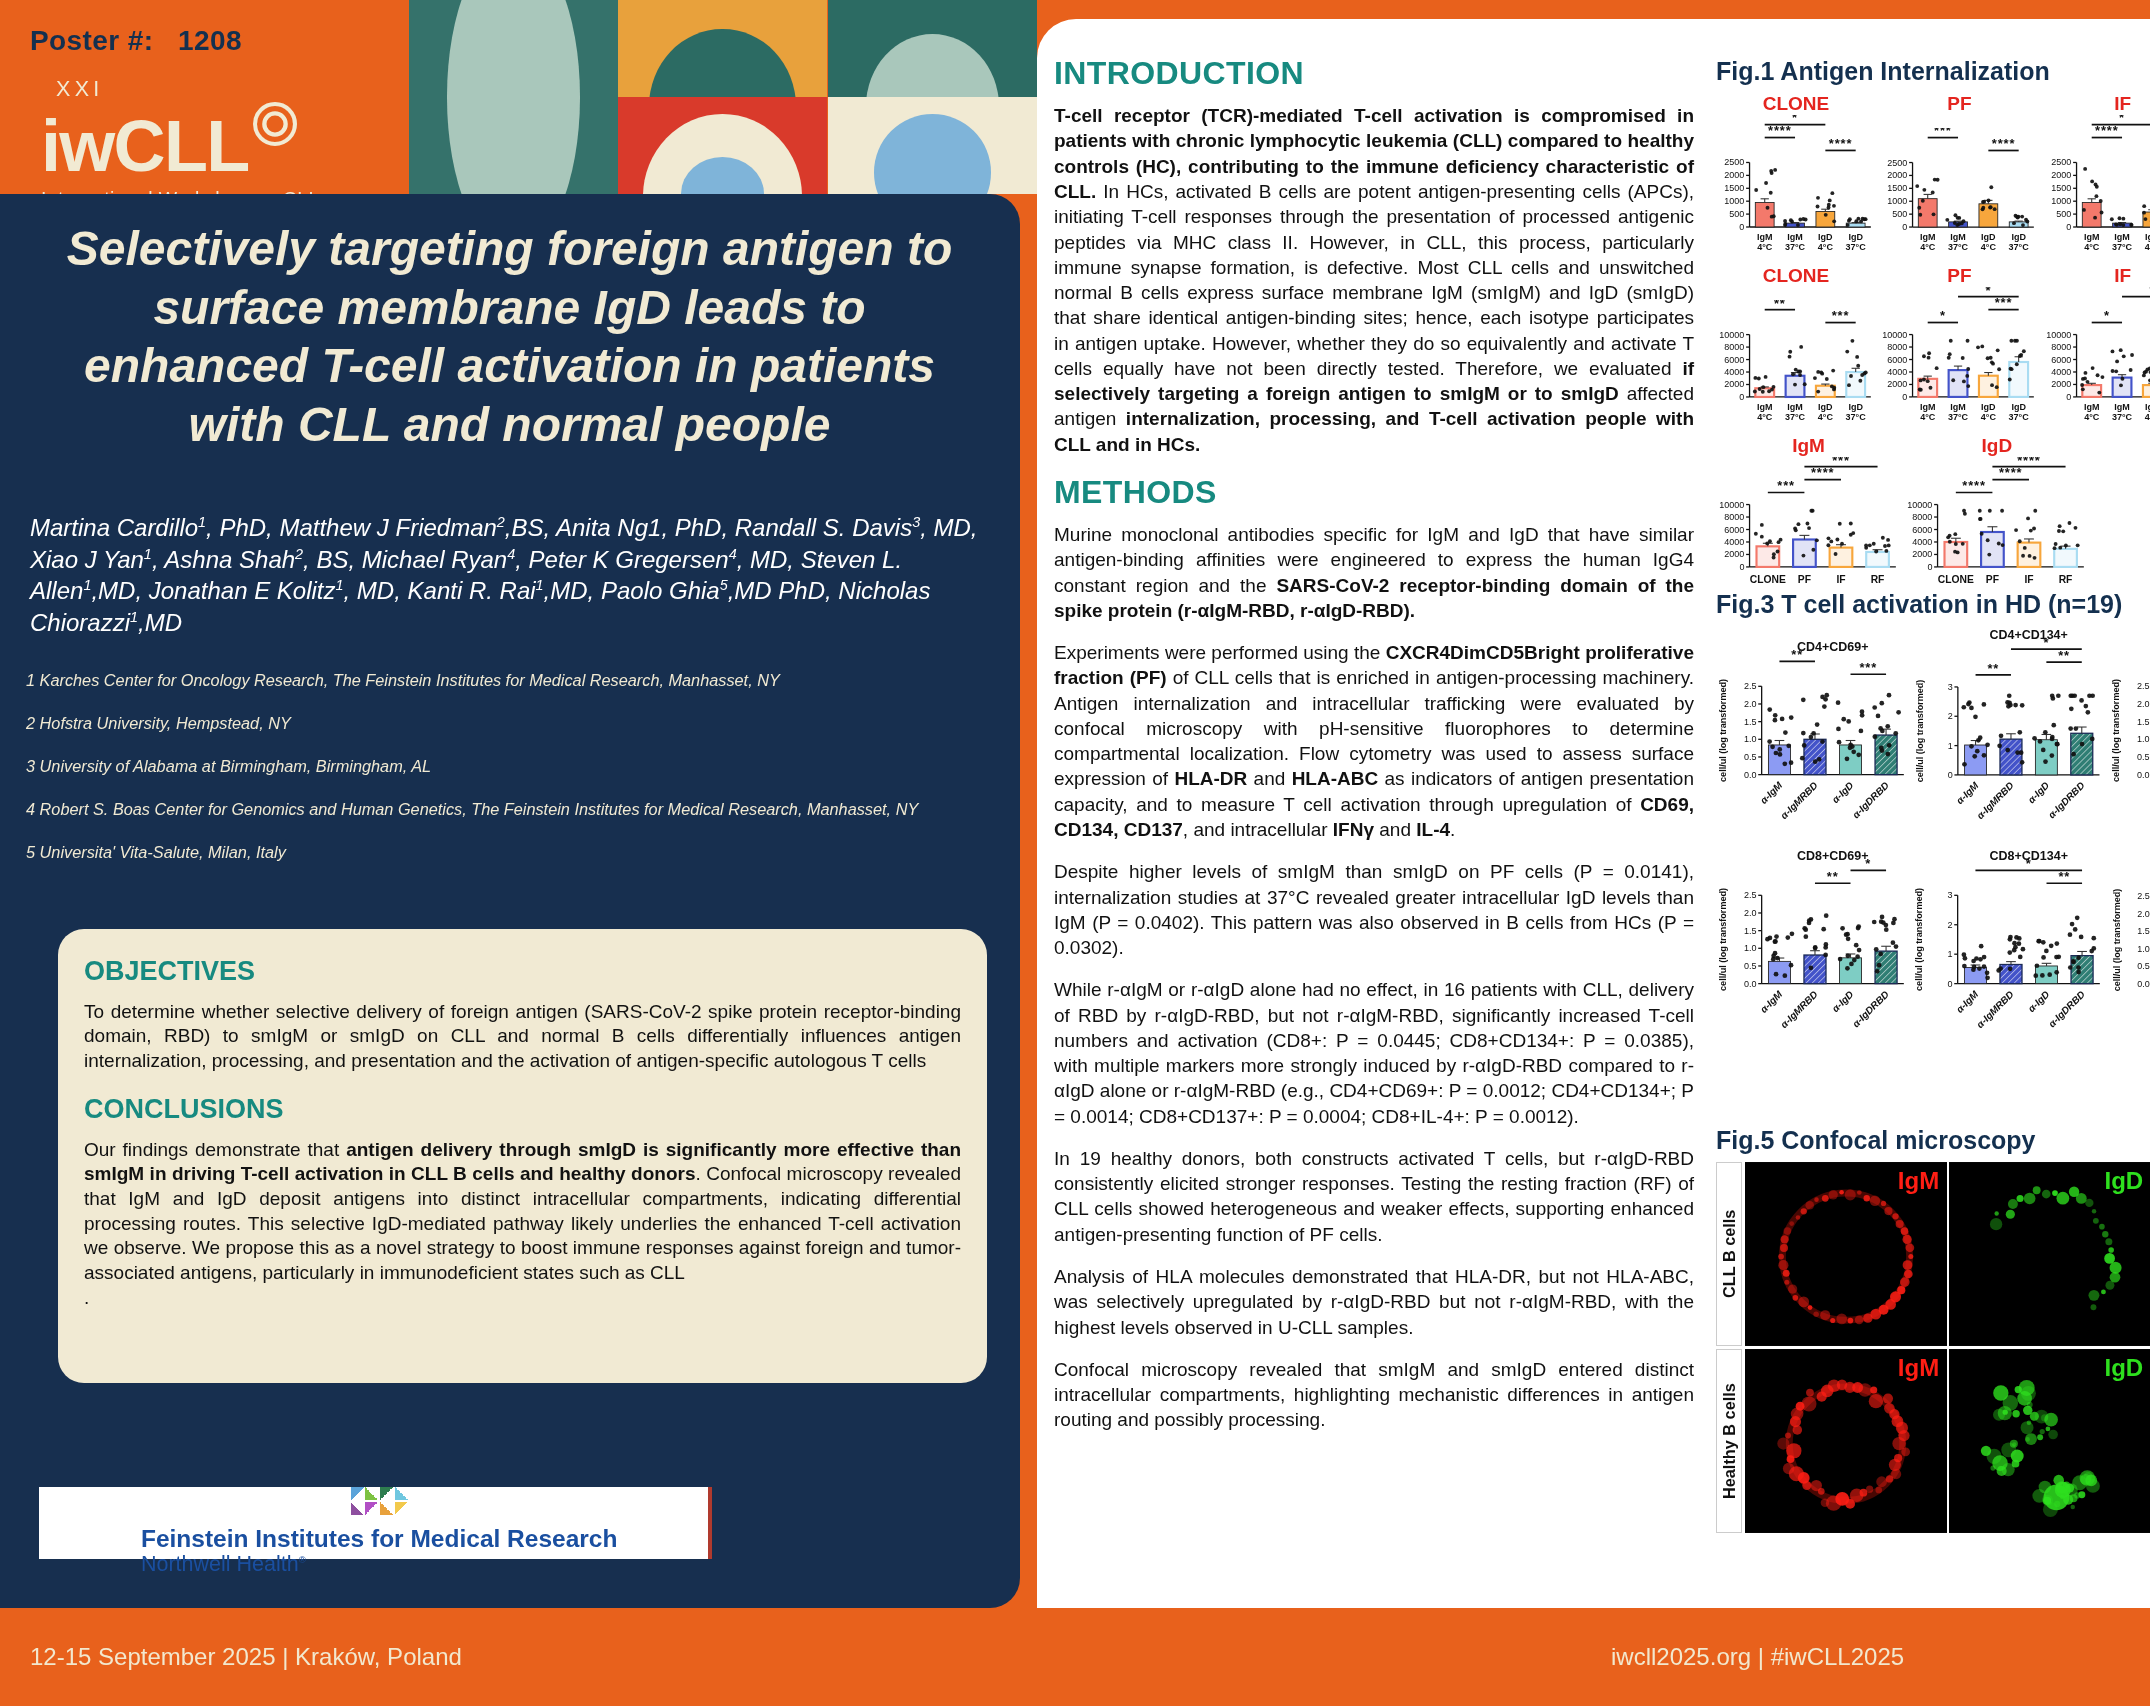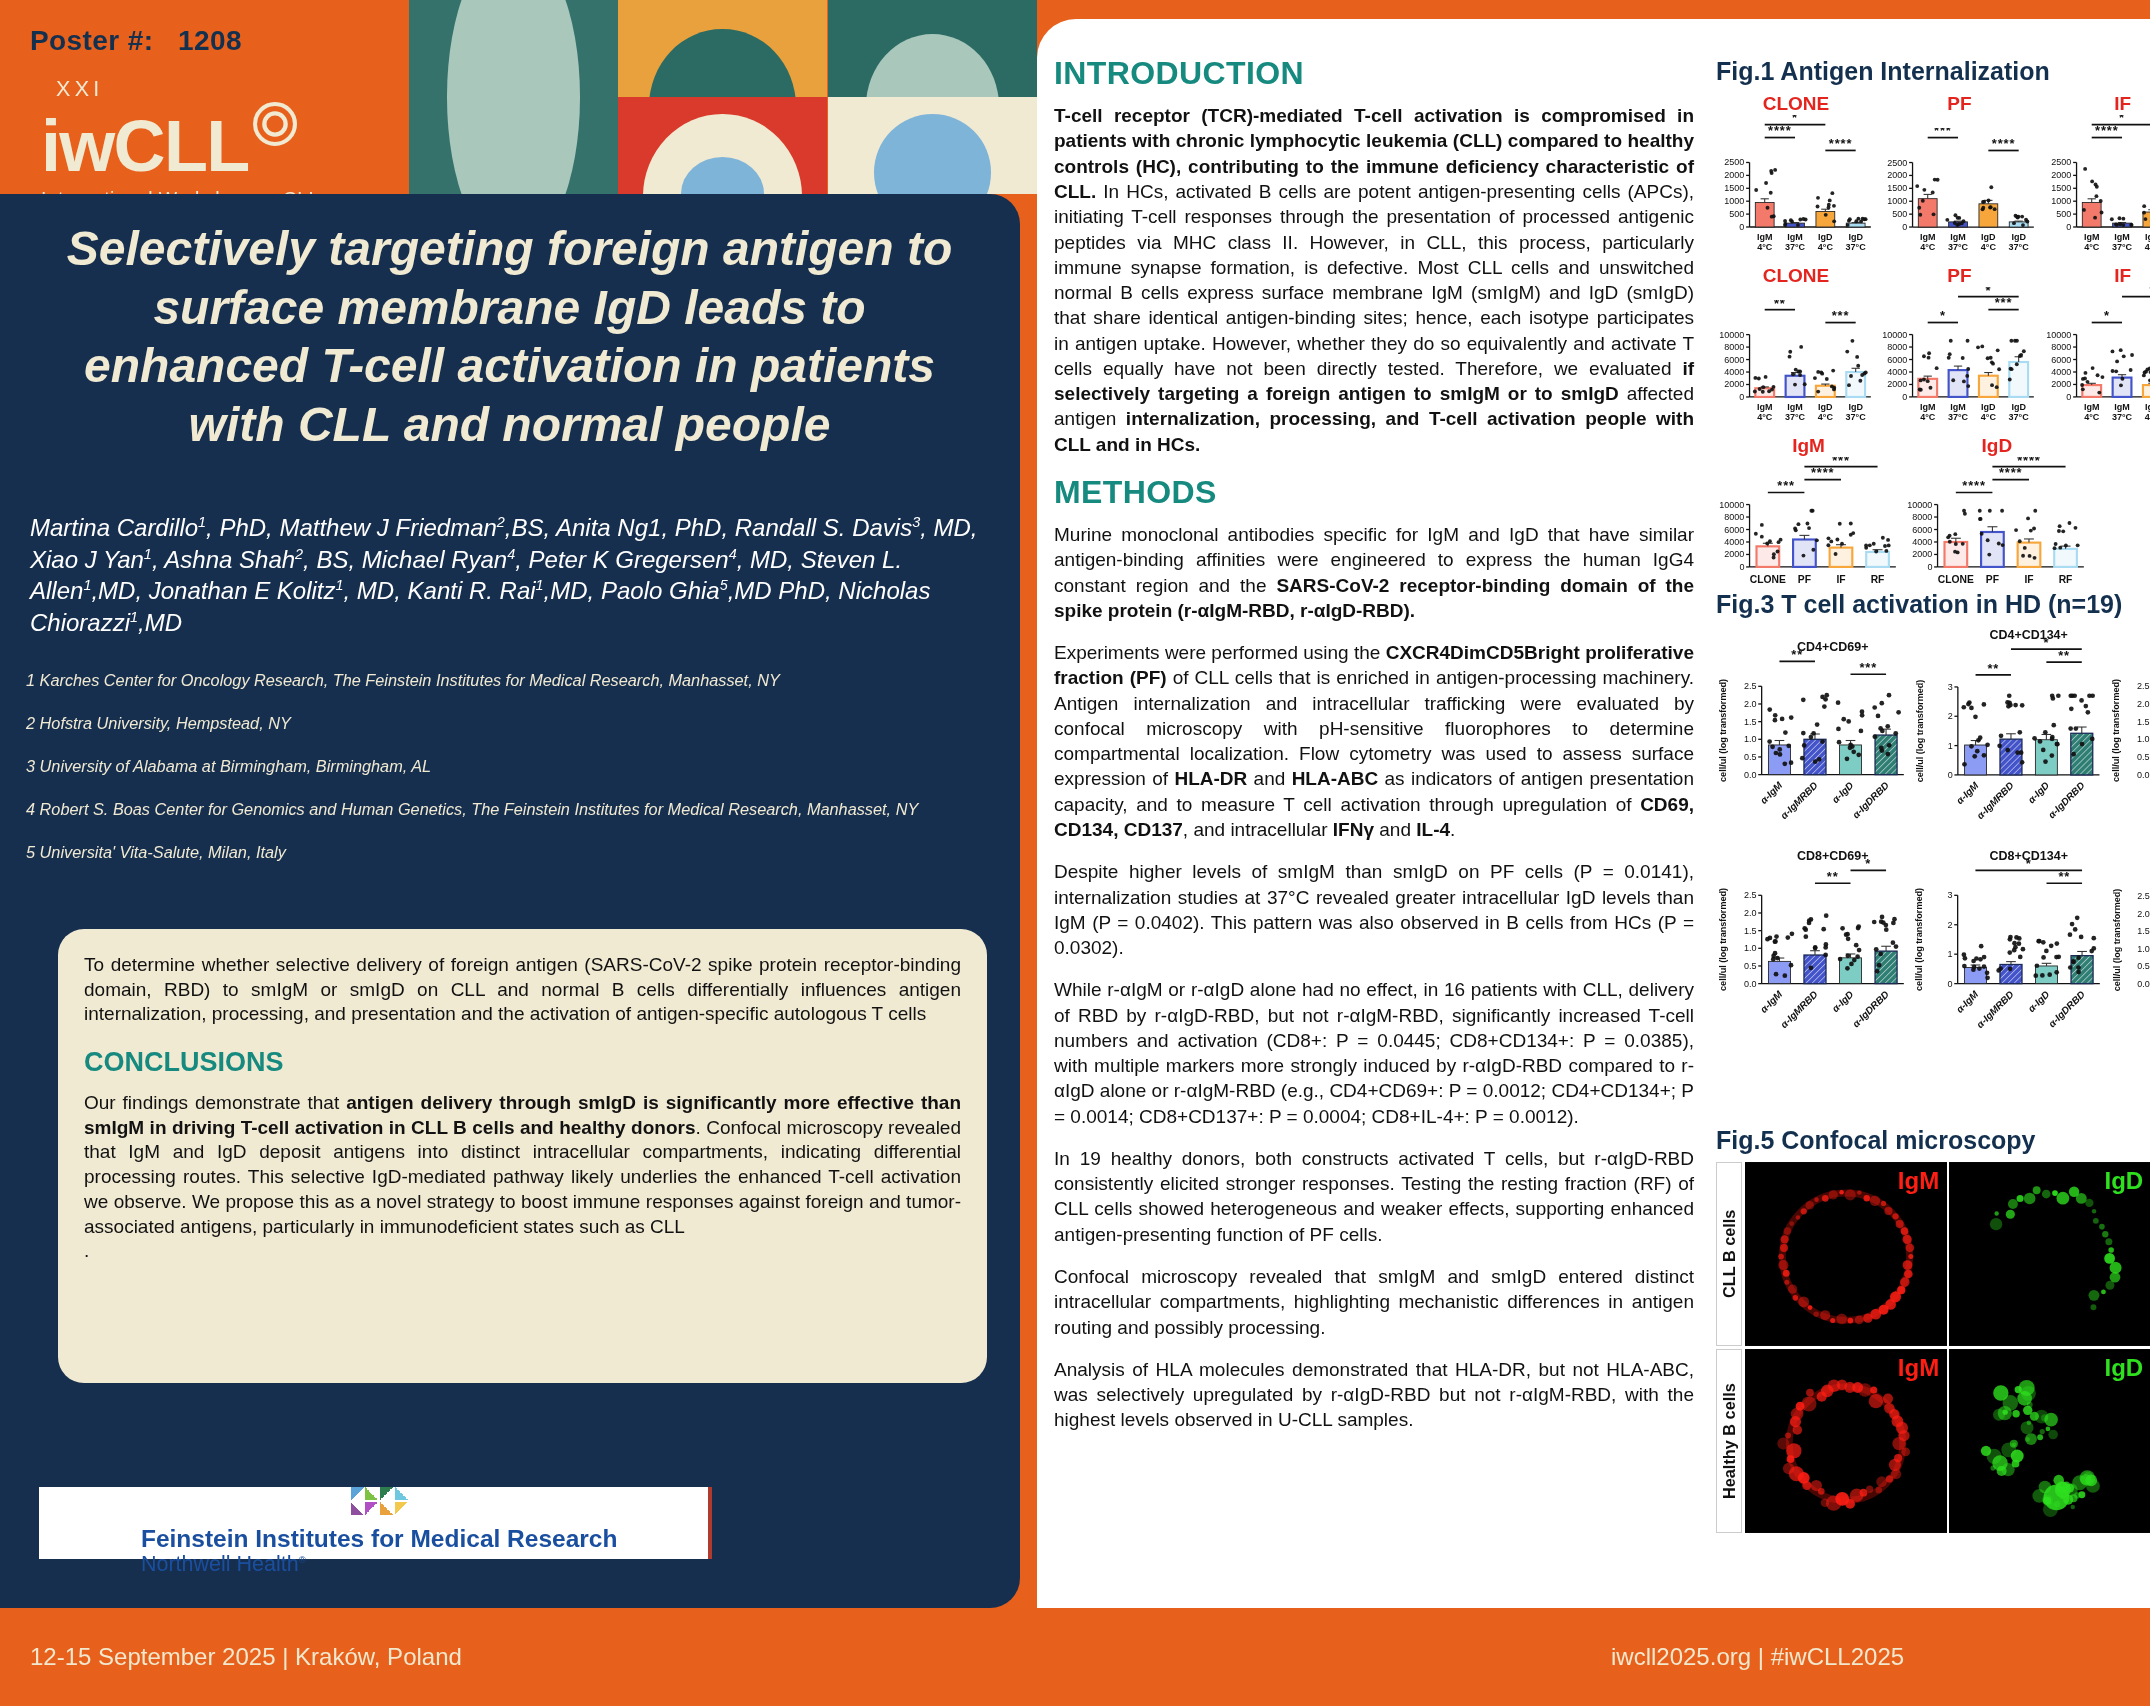--- a/index.html
+++ b/index.html
@@ -111,20 +111,21 @@
       <div class="authors"><span>Martina Cardillo</span><sup>1</sup><span>, PhD, Matthew J Friedman</span><sup>2</sup><span>,BS, Anita Ng1, PhD, Randall S. Davis</span><sup>3</sup><span>, MD, Xiao J Yan</span><sup>1</sup><span>, Ashna Shah</span><sup>2</sup><span>, BS,  Michael Ryan</span><sup>4</sup><span>, Peter K Gregersen</span><sup>4</sup><span>, MD, Steven L. Allen</span><sup>1</sup><span>,MD, Jonathan E Kolitz</span><sup>1</sup><span>, MD, Kanti R. Rai</span><sup>1</sup><span>,MD, Paolo Ghia</span><sup>5</sup><span>,MD PhD, Nicholas Chiorazzi</span><sup>1</sup><span>,MD</span></div>
       <div class="affils">
           <div class="affil-item">1 Karches Center for Oncology Research, The Feinstein Institutes for Medical Research, Manhasset, NY</div>
           <div class="affil-item">2 Hofstra University, Hempstead, NY</div>
           <div class="affil-item">3 University of Alabama at Birmingham, Birmingham, AL</div>
           <div class="affil-item">4 Robert S. Boas Center for Genomics and Human Genetics, The Feinstein Institutes for Medical Research, Manhasset, NY</div>
           <div class="affil-item">5 Universita' Vita-Salute, Milan, Italy</div>
         </div>
 
       <div class="cream-box">
+        <div class="box-h">OBJECTIVES</div>
         <div class="box-p">To determine whether selective delivery of foreign antigen (SARS-CoV-2 spike protein receptor-binding domain, RBD) to smIgM or smIgD on CLL and normal B cells differentially influences antigen internalization, processing, and presentation and the activation of antigen-specific autologous T cells</div>
         <div class="box-h" style="margin-top:20px;">CONCLUSIONS</div>
         <div class="box-p"><span>Our findings demonstrate that </span><span style="font-weight: 700;">antigen delivery through smIgD is significantly more effective than smIgM in driving T-cell activation in CLL B cells and healthy donors</span><span>. Confocal microscopy revealed that IgM and IgD deposit antigens into distinct intracellular compartments, indicating differential processing routes. This selective IgD-mediated pathway likely underlies the enhanced T-cell activation we observe. We propose this as a novel strategy to boost immune responses against foreign and tumor-associated antigens, particularly in immunodeficient states such as CLL</span></div>
         <div class="box-p">.</div>
       </div>
 
       <div class="logo-box">
         <div class="f-icon">
           <span style="background:linear-gradient(135deg,#5BA4DA 50%,#fff 50%)"></span>
           <span style="background:linear-gradient(45deg,#7DC242 50%,#fff 50%)"></span>
@@ -149,22 +150,22 @@
       <div class="sec-h">INTRODUCTION</div>
       <div class="body-p"><span style="font-weight: 700;">T-cell receptor (TCR)-mediated T-cell activation is compromised in patients with chronic lymphocytic leukemia (CLL) compared to healthy controls (HC), contributing to the immune deficiency characteristic of CLL.</span><span> In HCs, activated B cells are potent antigen-presenting cells (APCs), initiating T-cell responses through the presentation of processed antigenic peptides via MHC class II. However, in CLL, this process, particularly immune synapse formation, is defective. Most CLL cells and unswitched normal B cells express surface membrane IgM (smIgM) and IgD (smIgD) that share identical antigen-binding sites; hence, each isotype participates in antigen uptake. However, whether they do so equivalently and activate T cells equally have not been directly tested. Therefore, we evaluated </span><span style="font-weight: 700;">if selectively targeting a foreign antigen to smIgM or to smIgD</span><span> affected antigen </span><span style="font-weight: 700;">internalization, processing, and T-cell activation people with CLL and in HCs.</span></div>
 
       <div class="sec-h">METHODS</div>
       <div class="body-p"><span>Murine monoclonal antibodies specific for IgM and IgD that have similar antigen-binding affinities were engineered to express the human IgG4 constant region and the </span><span style="font-weight: 700;">SARS-CoV-2 receptor-binding domain of the spike protein (r-αIgM-RBD, r-αIgD-RBD).</span></div>
       <div class="body-p"><span>Experiments were performed using the </span><span style="font-weight: 700;">CXCR4DimCD5Bright proliferative fraction (PF)</span><span> of CLL cells that is enriched in antigen-processing machinery. Antigen internalization and intracellular trafficking were evaluated by confocal microscopy with pH-sensitive fluorophores to determine compartmental localization. Flow cytometry was used to assess surface expression of </span><span style="font-weight: 700;">HLA-DR</span><span> and </span><span style="font-weight: 700;">HLA-ABC</span><span> as indicators of antigen presentation capacity, and to measure T cell activation through upregulation of </span><span style="font-weight: 700;">CD69, CD134, CD137</span><span>, and intracellular </span><span style="font-weight: 700;">IFNγ</span><span> and </span><span style="font-weight: 700;">IL-4</span><span>.</span></div>
 
       <div class="body-p">Despite higher levels of smIgM than smIgD on PF cells (P = 0.0141), internalization studies at 37°C revealed greater intracellular IgD levels than IgM (P = 0.0402). This pattern was also observed in B cells from HCs (P = 0.0302).</div>
       <div class="body-p">While r-αIgM or r-αIgD alone had no effect, in 16 patients with CLL, delivery of RBD by r-αIgD-RBD, but not r-αIgM-RBD, significantly increased T-cell numbers and activation (CD8+: P = 0.0445; CD8+CD134+: P = 0.0385), with multiple markers more strongly induced by r-αIgD-RBD compared to r-αIgD alone or r-αIgM-RBD (e.g., CD4+CD69+: P = 0.0012; CD4+CD134+; P = 0.0014; CD8+CD137+: P = 0.0004; CD8+IL-4+: P = 0.0012).</div>
       <div class="body-p">In 19 healthy donors, both constructs activated T cells, but r-αIgD-RBD consistently elicited stronger responses. Testing the resting fraction (RF) of CLL cells showed heterogeneous and weaker effects, supporting enhanced antigen-presenting function of PF cells.</div>
+      <div class="body-p">Analysis of HLA molecules demonstrated that HLA-DR, but not HLA-ABC, was selectively upregulated by r-αIgD-RBD but not r-αIgM-RBD, with the highest levels observed in U-CLL samples.</div>
       <div class="body-p">Confocal microscopy revealed that smIgM and smIgD entered distinct intracellular compartments, highlighting mechanistic differences in antigen routing and possibly processing.</div>
-      <div class="body-p">Analysis of HLA molecules demonstrated that HLA-DR, but not HLA-ABC, was selectively upregulated by r-αIgD-RBD but not r-αIgM-RBD, with the highest levels observed in U-CLL samples.</div>
     </div>
 
     <div class="fig1">
       <div class="fig-title">Fig.1 Antigen Internalization</div>
       <div>
           <div class="chart-header-row">
             <span class="chart-header-label" style="width: 160px; color: rgb(228, 37, 31);">CLONE</span>
             <span class="chart-header-label" style="width: 160px; color: rgb(228, 37, 31);">PF</span>
             <span class="chart-header-label" style="width: 160px; color: rgb(228, 37, 31);">IF</span>
           </div>

